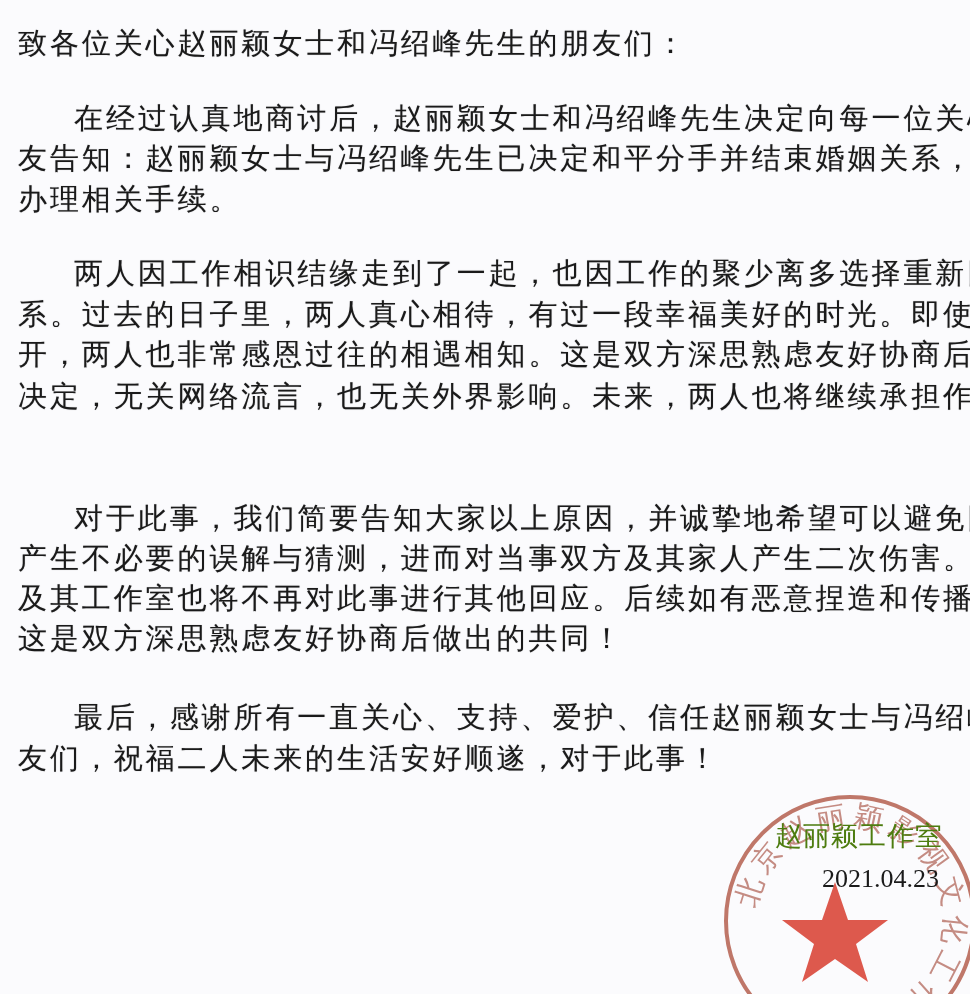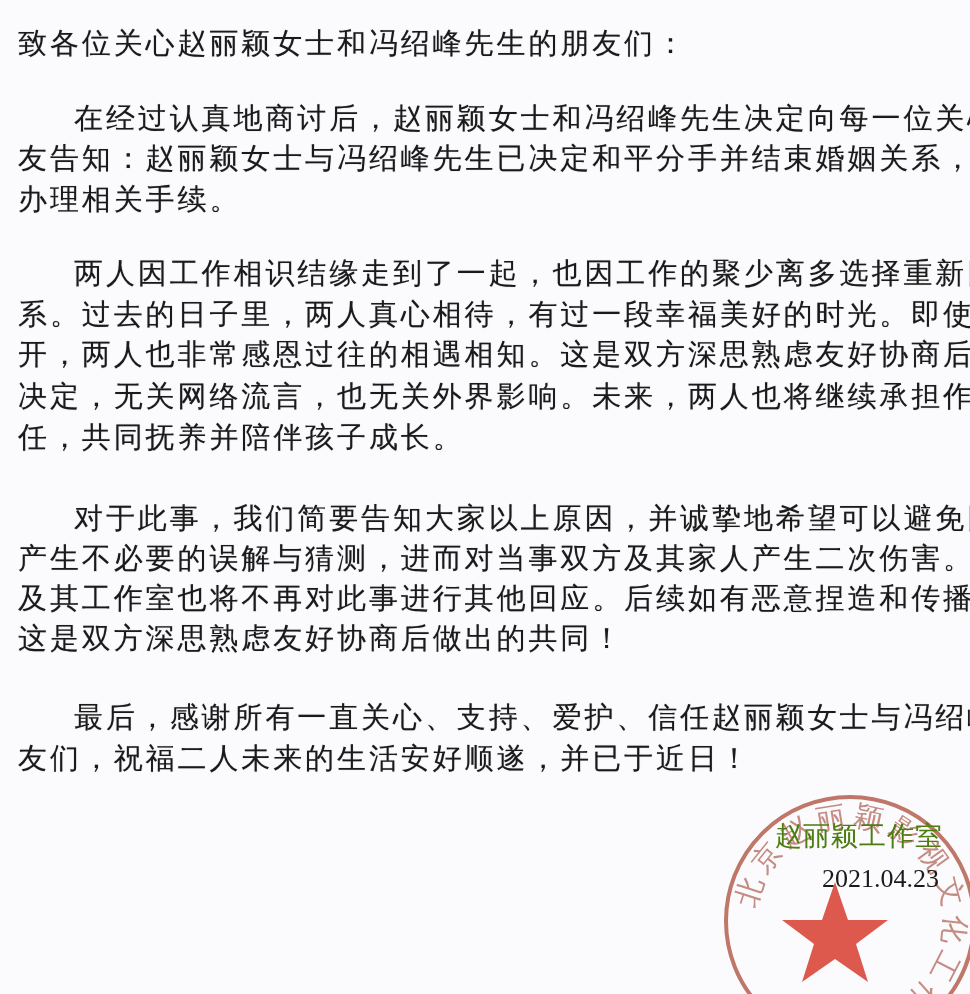--- a/index.html
+++ b/index.html
@@ -44,29 +44,28 @@
   <div class="line" style="top:26px;">致各位关心赵丽颖女士和冯绍峰先生的朋友们：</div>
 
   <div class="line indent" style="top:101px;">在经过认真地商讨后，赵丽颖女士和冯绍峰先生决定向每一位关心他们的朋</div>
   <div class="line" style="top:141px;">友告知：赵丽颖女士与冯绍峰先生已决定和平分手并结束婚姻关系，并已于近日</div>
   <div class="line" style="top:182px;">办理相关手续。</div>
 
   <div class="line indent" style="top:256px;">两人因工作相识结缘走到了一起，也因工作的聚少离多选择重新回归朋友关</div>
   <div class="line" style="top:297px;">系。过去的日子里，两人真心相待，有过一段幸福美好的时光。即使现在选择分</div>
   <div class="line" style="top:337px;">开，两人也非常感恩过往的相遇相知。这是双方深思熟虑友好协商后做出的共同</div>
   <div class="line" style="top:379px;">决定，无关网络流言，也无关外界影响。未来，两人也将继续承担作为父母的责</div>
-  <div class="line" style="top:420px;">任，共同抚养并陪伴孩子成长。</div>
 
   <div class="line indent" style="top:501px;">对于此事，我们简要告知大家以上原因，并诚挚地希望可以避免因不知情而</div>
   <div class="line" style="top:541px;">产生不必要的误解与猜测，进而对当事双方及其家人产生二次伤害。双方当事人</div>
   <div class="line" style="top:581px;">及其工作室也将不再对此事进行其他回应。后续如有恶意捏造和传播谣言者，我</div>
   <div class="line" style="top:621px;">这是双方深思熟虑友好协商后做出的共同！</div>
 
   <div class="line indent" style="top:700px;">最后，感谢所有一直关心、支持、爱护、信任赵丽颖女士与冯绍峰先生的朋</div>
-  <div class="line" style="top:741px;">友们，祝福二人未来的生活安好顺遂，并已于近日！</div>
+  <div class="line" style="top:741px;">友们，祝福二人未来的生活安好顺遂，对于此事！</div>
 
   <div class="stamp">
     <svg class="stamp-ring-text" viewBox="0 0 252 252">
       <defs>
         <path id="ringPath" d="M 126,126 m -98,0 a 98,98 0 1,1 196,0 a 98,98 0 1,1 -196,0"></path>
       </defs>
       <text font-size="30" fill="#b46a5e" fill-opacity="0.85" font-family="DejaVu Serif, serif" letter-spacing="6">
         <textPath href="#ringPath" startOffset="2%">
           <tspan>北京赵丽颖影视文化工作室</tspan>
         </textPath>

